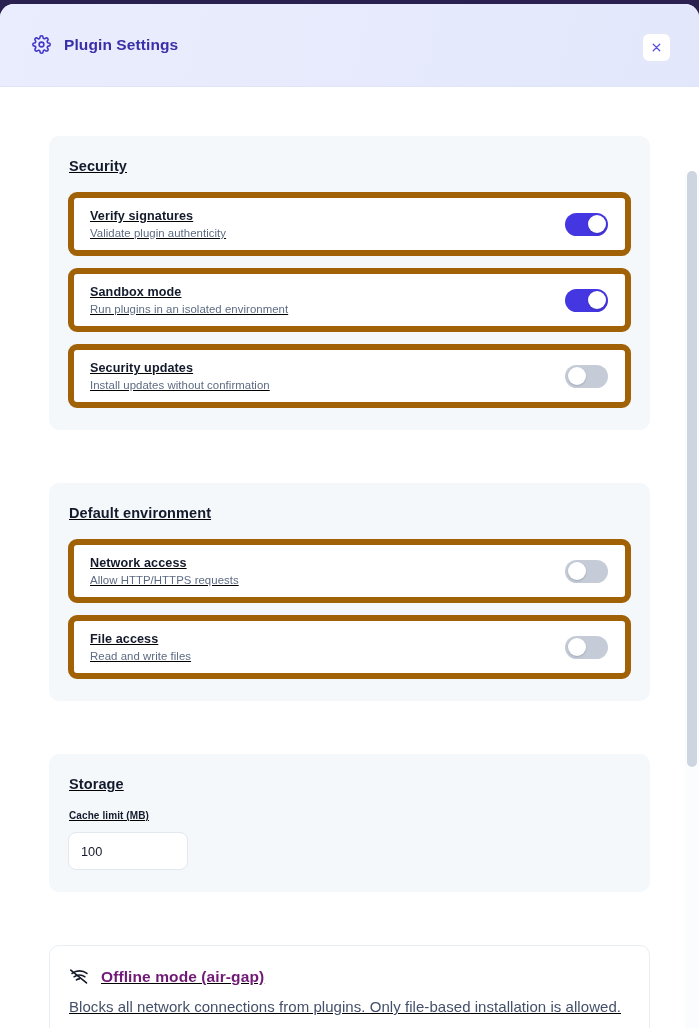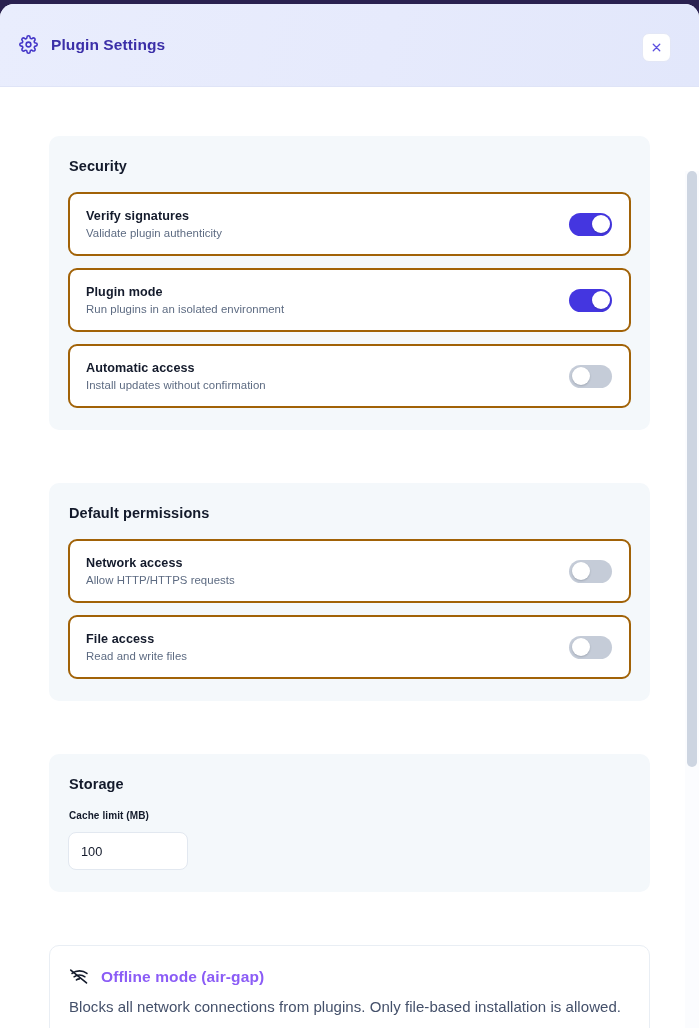--- a/index.html
+++ b/index.html
@@ -31,21 +31,21 @@
   
   .header {
     position: relative;
     height: 83px;
     background: linear-gradient(105deg, #e9edfd 0%, #e6eafc 55%, #e2e7fb 100%);
     border-bottom: 1px solid #dfe4f7;
     box-sizing: border-box;
   }
   .header-left {
     position: absolute;
-    left: 19px;
+    left: 32px;
     top: 31px;
     display: flex;
     align-items: center;
     gap: 13px;
   }
   .gear-icon {
     width: 19px;
     height: 19px;
     display: block;
     color: #4436c8;
@@ -80,20 +80,21 @@
     display: block;
     color: #5b4fe0;
   }
 
   
   .body-scroll {
     position: relative;
     height: 941px;
     background: #ffffff;
     overflow: hidden;
+    text-decoration: underline;
   }
   .body-inner {
     padding: 49px 49px 0 49px;
     box-sizing: border-box;
   }
 
   
   .section {
     background: #f4f8fb;
     border-radius: 10px;
@@ -105,21 +106,21 @@
     font-size: 14.5px;
     font-weight: bold;
     color: #131a2b;
     margin: 0 0 18px 1px;
     letter-spacing: .1px;
   }
 
   
   .row {
     background: #ffffff;
-    border: 2px solid #a16207;
+    border: 6px solid #a16207;
     border-radius: 9px;
     height: 64px;
     display: flex;
     align-items: center;
     justify-content: space-between;
     padding: 0 17px 0 16px;
     box-sizing: border-box;
     margin-bottom: 12px;
     cursor: pointer;
   }
@@ -199,21 +200,21 @@
   .wifi-off-icon {
     width: 21px;
     height: 21px;
     display: block;
     color: #131a2b;
     flex: none;
   }
   .callout-title {
     font-size: 15.5px;
     font-weight: bold;
-    color: #8b5cf6;
+    color: #701a75;
     letter-spacing: .1px;
   }
   .callout-desc {
     font-size: 15px;
     color: #44506a;
     letter-spacing: .05px;
   }
 
   
   .scrollbar-track {
@@ -266,41 +267,41 @@
             <span class="row-label">Verify signatures</span>
             <span class="row-desc">Validate plugin authenticity</span>
           </div>
           <div class="toggle on">
               <span class="knob"></span>
             </div>
         </div>
 
         <div class="row">
           <div class="row-text">
-            <span class="row-label">Plugin mode</span>
+            <span class="row-label">Sandbox mode</span>
             <span class="row-desc">Run plugins in an isolated environment</span>
           </div>
           <div class="toggle on">
               <span class="knob"></span>
             </div>
         </div>
 
         <div class="row">
           <div class="row-text">
-            <span class="row-label">Automatic access</span>
+            <span class="row-label">Security updates</span>
             <span class="row-desc">Install updates without confirmation</span>
           </div>
           <div class="toggle">
               <span class="knob"></span>
             </div>
         </div>
       </div>
 
       <div class="section">
-        <div class="section-title">Default permissions</div>
+        <div class="section-title">Default environment</div>
 
         <div class="row">
           <div class="row-text">
             <span class="row-label">Network access</span>
             <span class="row-desc">Allow HTTP/HTTPS requests</span>
           </div>
           <div class="toggle">
               <span class="knob"></span>
             </div>
         </div>

